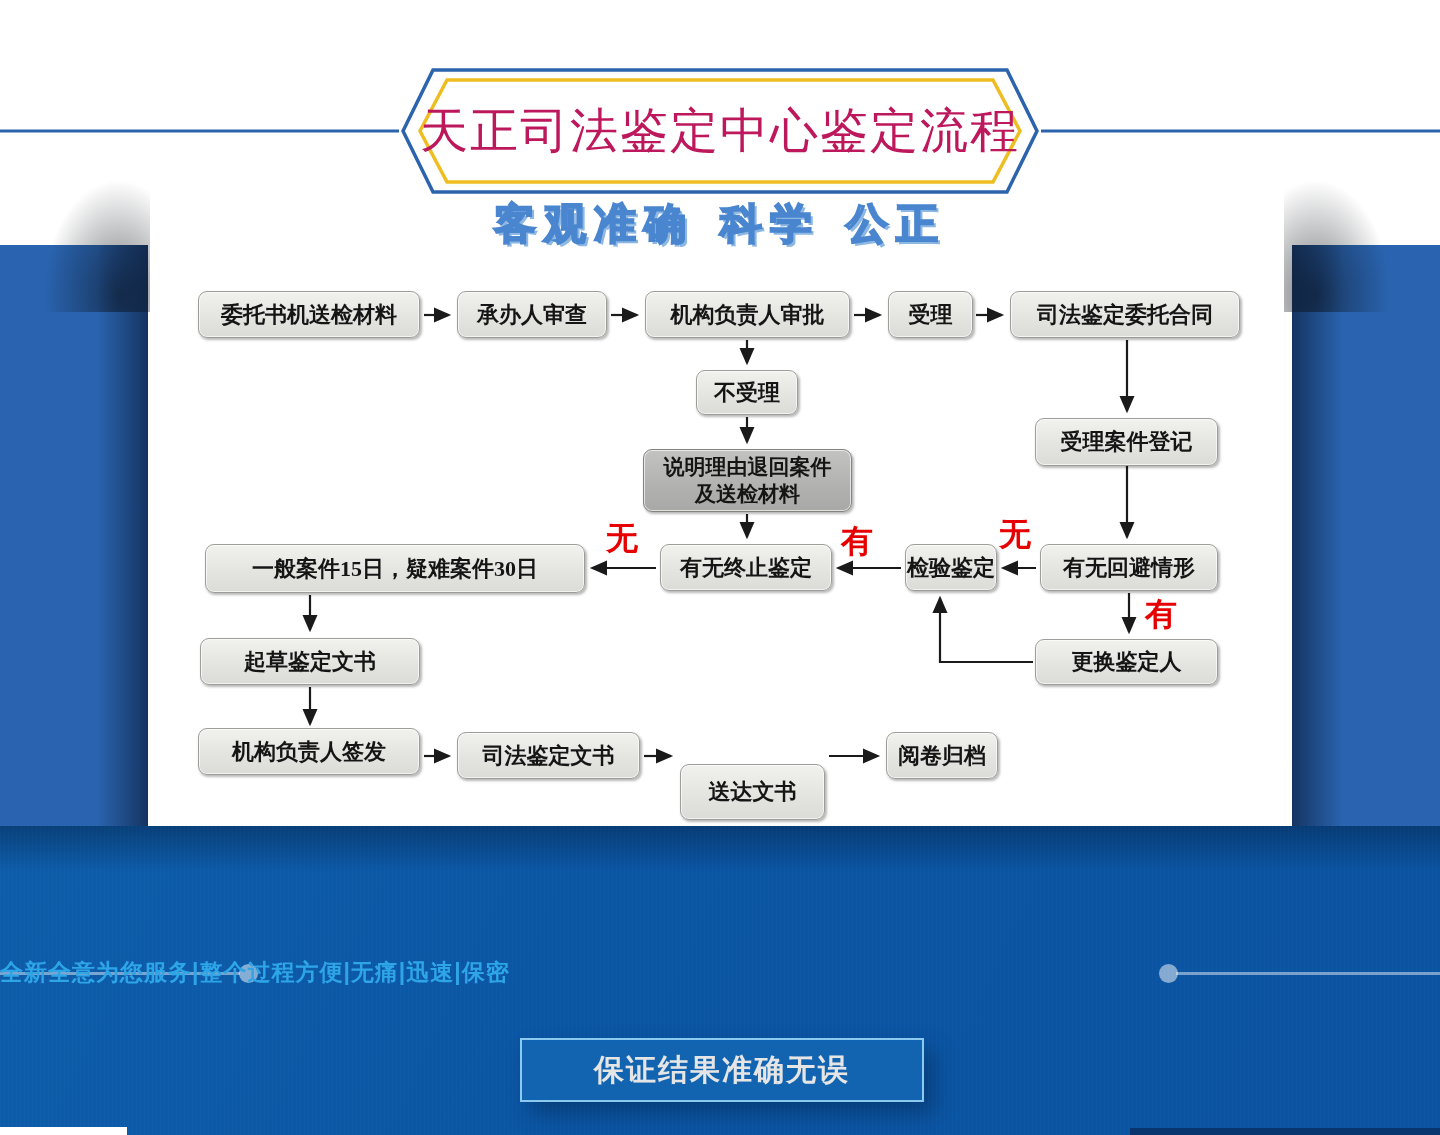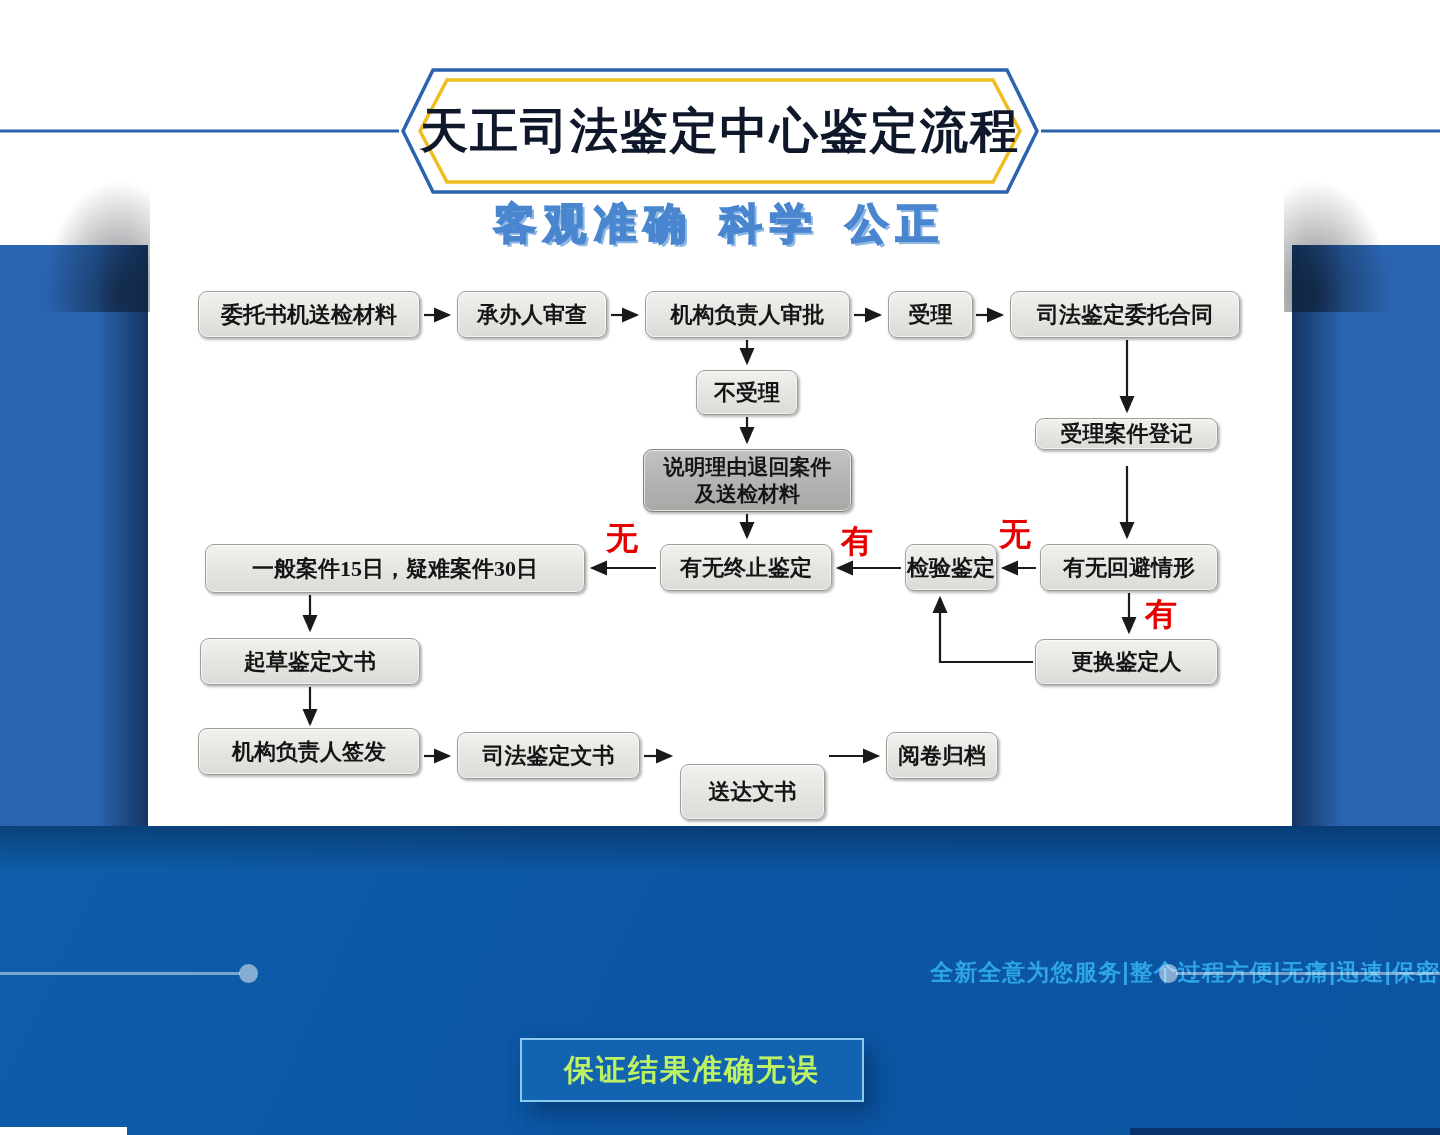--- a/index.html
+++ b/index.html
@@ -25,21 +25,21 @@
   .smudge-left { left:38px;
     background:radial-gradient(ellipse at 72% 88%, rgba(8,12,20,.55) 0%, rgba(8,12,20,0) 66%); }
   .smudge-right { left:1284px;
     background:radial-gradient(ellipse at 28% 88%, rgba(8,12,20,.55) 0%, rgba(8,12,20,0) 66%); }
 
   
   .banner-svg { position:absolute; left:0; top:58px; width:1440px; height:148px; }
   .banner-title {
     position:absolute; left:420px; top:98px; width:600px; height:66px;
     display:flex; align-items:center; justify-content:center;
-    font-size:48px; font-weight:700; color:#0f172a; letter-spacing:2px; white-space:nowrap;
+    font-size:48px; font-weight:400; color:#be185d; letter-spacing:2px; white-space:nowrap;
   }
   .slogan {
     position:absolute; left:0; top:196px; width:1440px; height:56px;
     display:flex; align-items:center; justify-content:center;
     font-size:42px; font-weight:900; letter-spacing:8px;
     color:#f2f8ff; -webkit-text-stroke:2px #4a86cf; text-shadow:3px 3px 0 #8db8e4;
   }
   .slogan span { white-space:nowrap; }
   .slogan .gap-big { }
   .slogan .gap { margin-left:26px; }
@@ -72,36 +72,36 @@
   }
   .bottom::before {
     content:""; position:absolute; left:0; top:0; width:100%; height:46px;
     background:linear-gradient(to bottom, rgba(2,20,44,.38), rgba(2,20,44,0));
   }
   .bottom-title {
     position:absolute; left:0; top:60px; width:1440px; text-align:center;
     font-size:40px; font-weight:900; color:#ffffff; letter-spacing:2px;
   }
   .bottom-subtitle {
-    position:absolute; left:0; top:131px; width:1440px; text-align:right;
+    position:absolute; left:0; top:131px; width:1440px; text-align:left;
     font-size:23px; font-weight:700; color:#2da5e6; letter-spacing:1px;
   }
   .deco-line { position:absolute; top:146px; height:3px; background:rgba(255,255,255,.45); }
   .deco-line.left { left:0; width:240px; }
   .deco-line.right { left:1176px; width:264px; }
   .deco-dot { position:absolute; top:138px; width:19px; height:19px; border-radius:50%;
     background:rgba(255,255,255,.5); }
   .deco-dot.left { left:239px; }
   .deco-dot.right { left:1159px; }
   .cta-button {
-    position:absolute; left:520px; top:212px; width:344px; height:64px;
+    position:absolute; left:520px; top:212px; width:404px; height:64px;
     display:flex; align-items:center; justify-content:center;
     background:#1264b1; border:2px solid #8cc9ef;
     box-shadow:inset 0 0 0 2px rgba(18,100,177,.9), 10px 12px 22px rgba(1,25,58,.38);
-    font-size:30px; font-weight:700; color:#bef264; letter-spacing:2px; cursor:pointer;
+    font-size:30px; font-weight:700; color:#e5e5e5; letter-spacing:2px; cursor:pointer;
   }
   .strip-white { position:absolute; left:0; top:1127px; width:127px; height:8px; background:#ffffff; }
   .strip-navy { position:absolute; left:1130px; top:1128px; width:310px; height:7px; background:#09356e; }
 </style>
 </head>
 <body>
 
 <div class="band band-left"></div>
 <div class="band band-right"></div>
 <div class="smudge smudge-left"></div>
@@ -156,21 +156,21 @@
 <div class="flow-box" style="left:645px;top:291px;width:205px;height:47px">机构负责人审批</div>
 <div class="flow-box" style="left:888px;top:291px;width:85px;height:47px">受理</div>
 <div class="flow-box" style="left:1010px;top:291px;width:230px;height:47px">司法鉴定委托合同</div>
 <div class="flow-box" style="left:696px;top:370px;width:102px;height:45px">不受理</div>
 <div class="flow-box dark" style="left:643px;top:449px;width:209px;height:63px;font-size:21px">
   <div>
     <div>说明理由退回案件</div>
     <div>及送检材料</div>
   </div>
 </div>
-<div class="flow-box" style="left:1035px;top:418px;width:183px;height:32px">受理案件登记</div>
+<div class="flow-box" style="left:1035px;top:418px;width:183px;height:48px">受理案件登记</div>
 <div class="flow-box" style="left:1040px;top:544px;width:178px;height:47px">有无回避情形</div>
 <div class="flow-box" style="left:905px;top:544px;width:92px;height:47px">检验鉴定</div>
 <div class="flow-box" style="left:660px;top:544px;width:172px;height:47px">有无终止鉴定</div>
 <div class="flow-box" style="left:205px;top:544px;width:380px;height:49px">一般案件15日，疑难案件30日</div>
 <div class="flow-box" style="left:1035px;top:639px;width:183px;height:46px">更换鉴定人</div>
 <div class="flow-box" style="left:200px;top:638px;width:220px;height:47px">起草鉴定文书</div>
 <div class="flow-box" style="left:198px;top:728px;width:222px;height:47px">机构负责人签发</div>
 <div class="flow-box" style="left:457px;top:732px;width:183px;height:47px">司法鉴定文书</div>
 <div class="flow-box" style="left:680px;top:764px;width:145px;height:56px">送达文书</div>
 <div class="flow-box" style="left:886px;top:732px;width:112px;height:47px">阅卷归档</div>

